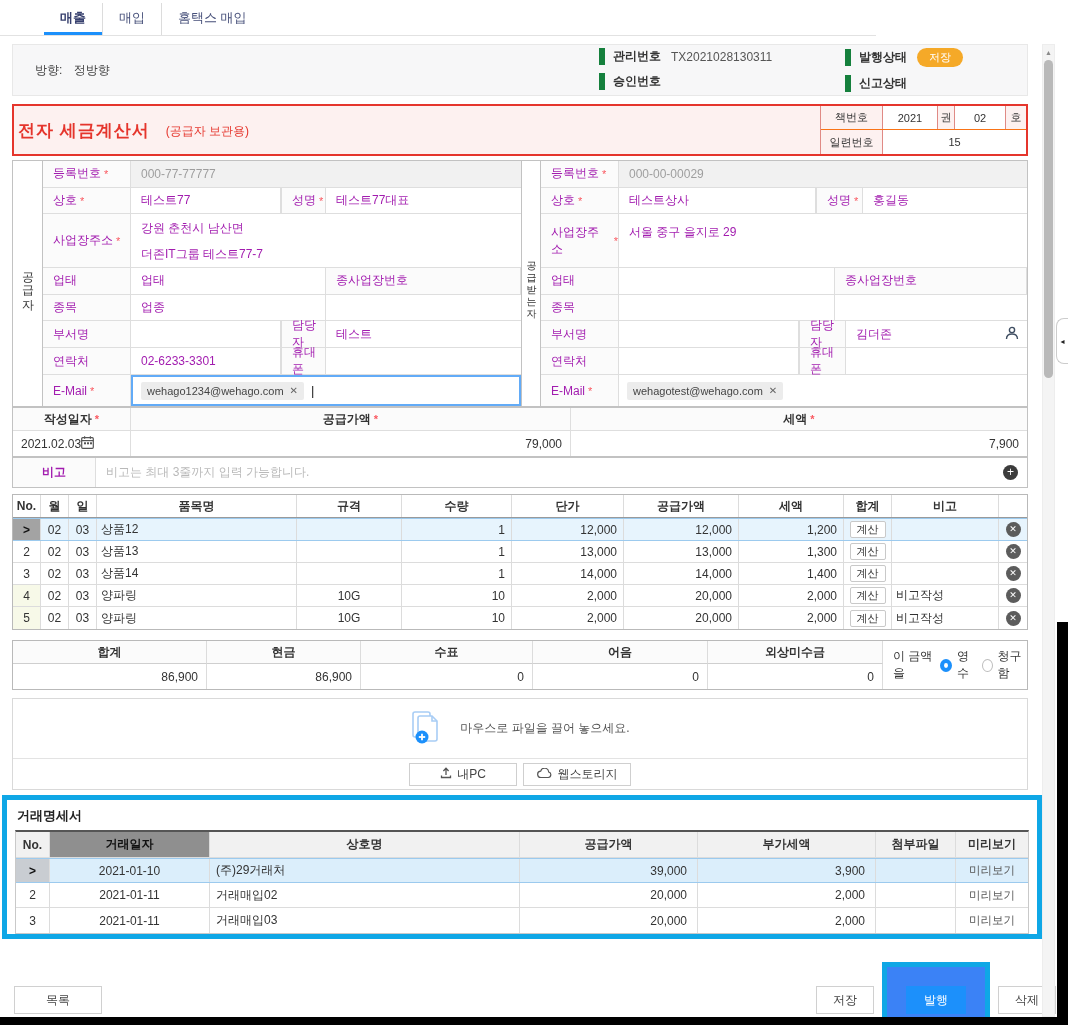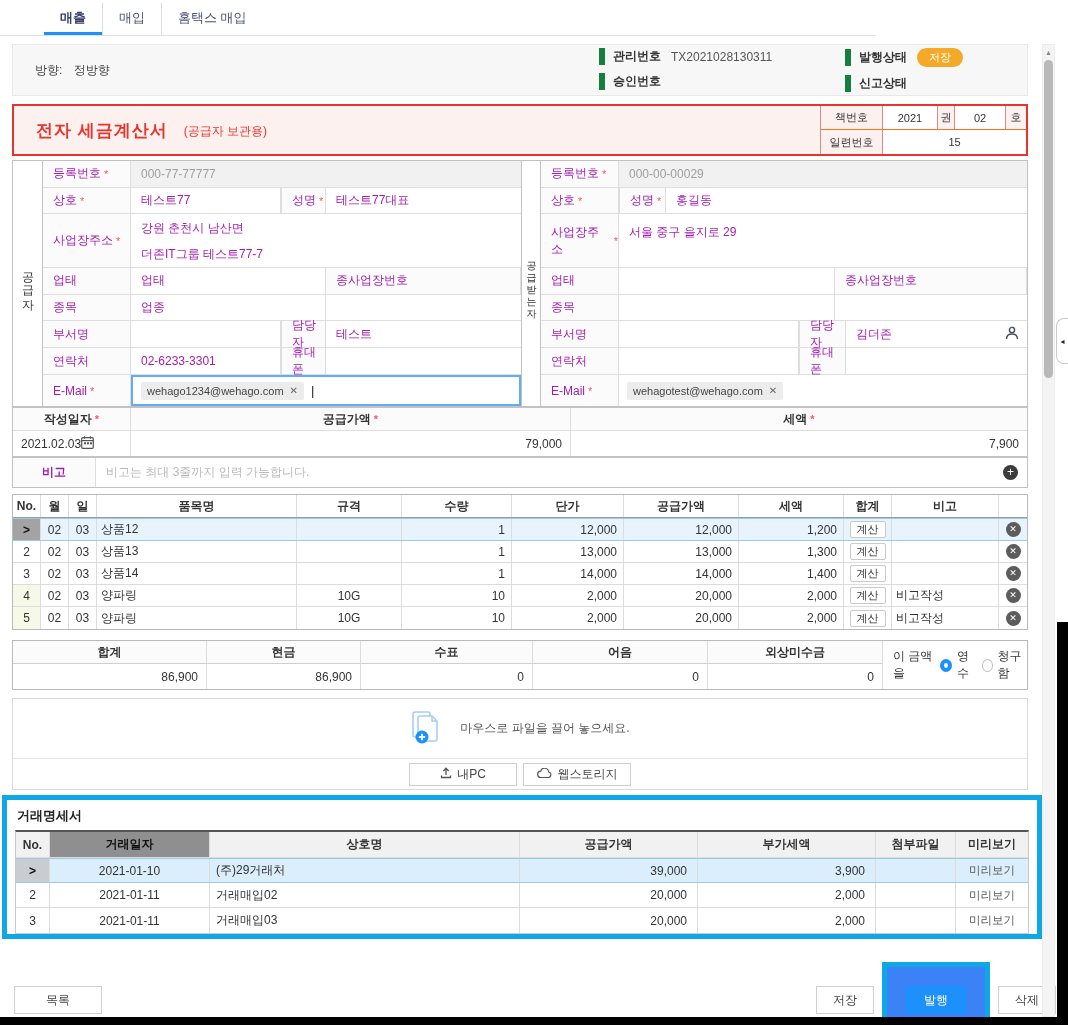--- a/index.html
+++ b/index.html
@@ -22,21 +22,21 @@
   .status-col { display:flex; flex-direction:column; gap:8px; }
   .status-col.c1 { width:240px; }
   .status-col.c2 { width:170px; }
   .st-row { display:flex; align-items:center; font-size:12px; }
   .st-label { border-left:6px solid #15803d; padding-left:8px; font-weight:bold; color:#333; margin-right:10px; white-space:nowrap; }
   .st-value { color:#555; }
   .badge { background:#f5a928; color:#fff; font-size:11px; padding:2px 12px; border-radius:10px; }
 
   
   .red-box { position:absolute; left:12px; top:104px; width:1016px; height:52px; background:#fdf1f0; border:2px solid #e5352c; display:flex; }
-  .red-title { display:flex; align-items:center; padding-left:22px; flex:1; }
+  .red-title { display:flex; align-items:center; padding-left:4px; flex:1; }
   .red-title .t { color:#e5352c; font-size:17px; font-weight:bold; letter-spacing:1px; }
   .red-title .s { color:#e5352c; font-size:12px; margin-left:16px; margin-top:3px; }
   .book-table { width:206px; border-left:1px solid #e08a85; display:grid; grid-template-rows:1fr 1fr; font-size:11px; }
   .book-r { display:grid; }
   .book-r1 { grid-template-columns:62px 55px 17px 51px 1fr; border-bottom:1px solid #f97316; }
   .book-r2 { grid-template-columns:62px 1fr; }
   .book-c { display:flex; align-items:center; justify-content:center; border-right:1px solid #e08a85; color:#333; }
   .book-c:last-child { border-right:none; }
   .book-c.white { background:#fff; }
 
@@ -272,20 +272,21 @@
       <span class="vtext" style="font-size:10px">공급받는자</span>
     </div>
 
     <div class="ptable right">
       <div class="prow">
         <div class="pl req" style="width:78px">등록번호</div>
         <div class="pv gray" style="flex:1">000-00-00029</div>
       </div>
       <div class="prow">
         <div class="pl req" style="width:78px">상호</div>
+        <div class="pv mid-border" style="width:197px">테스트상사</div>
         <div class="pl req mid" style="width:47px">성명</div>
         <div class="pv" style="flex:1">홍길동</div>
       </div>
       <div class="prow addr">
         <div class="pl req" style="width:78px">사업장주소</div>
         <div class="pv" style="flex:1; flex-direction:column; align-items:flex-start; justify-content:flex-start; padding-top:5px">
           <div class="addrline">서울 중구 을지로 29</div>
           <div class="addrline"></div>
         </div>
       </div>

